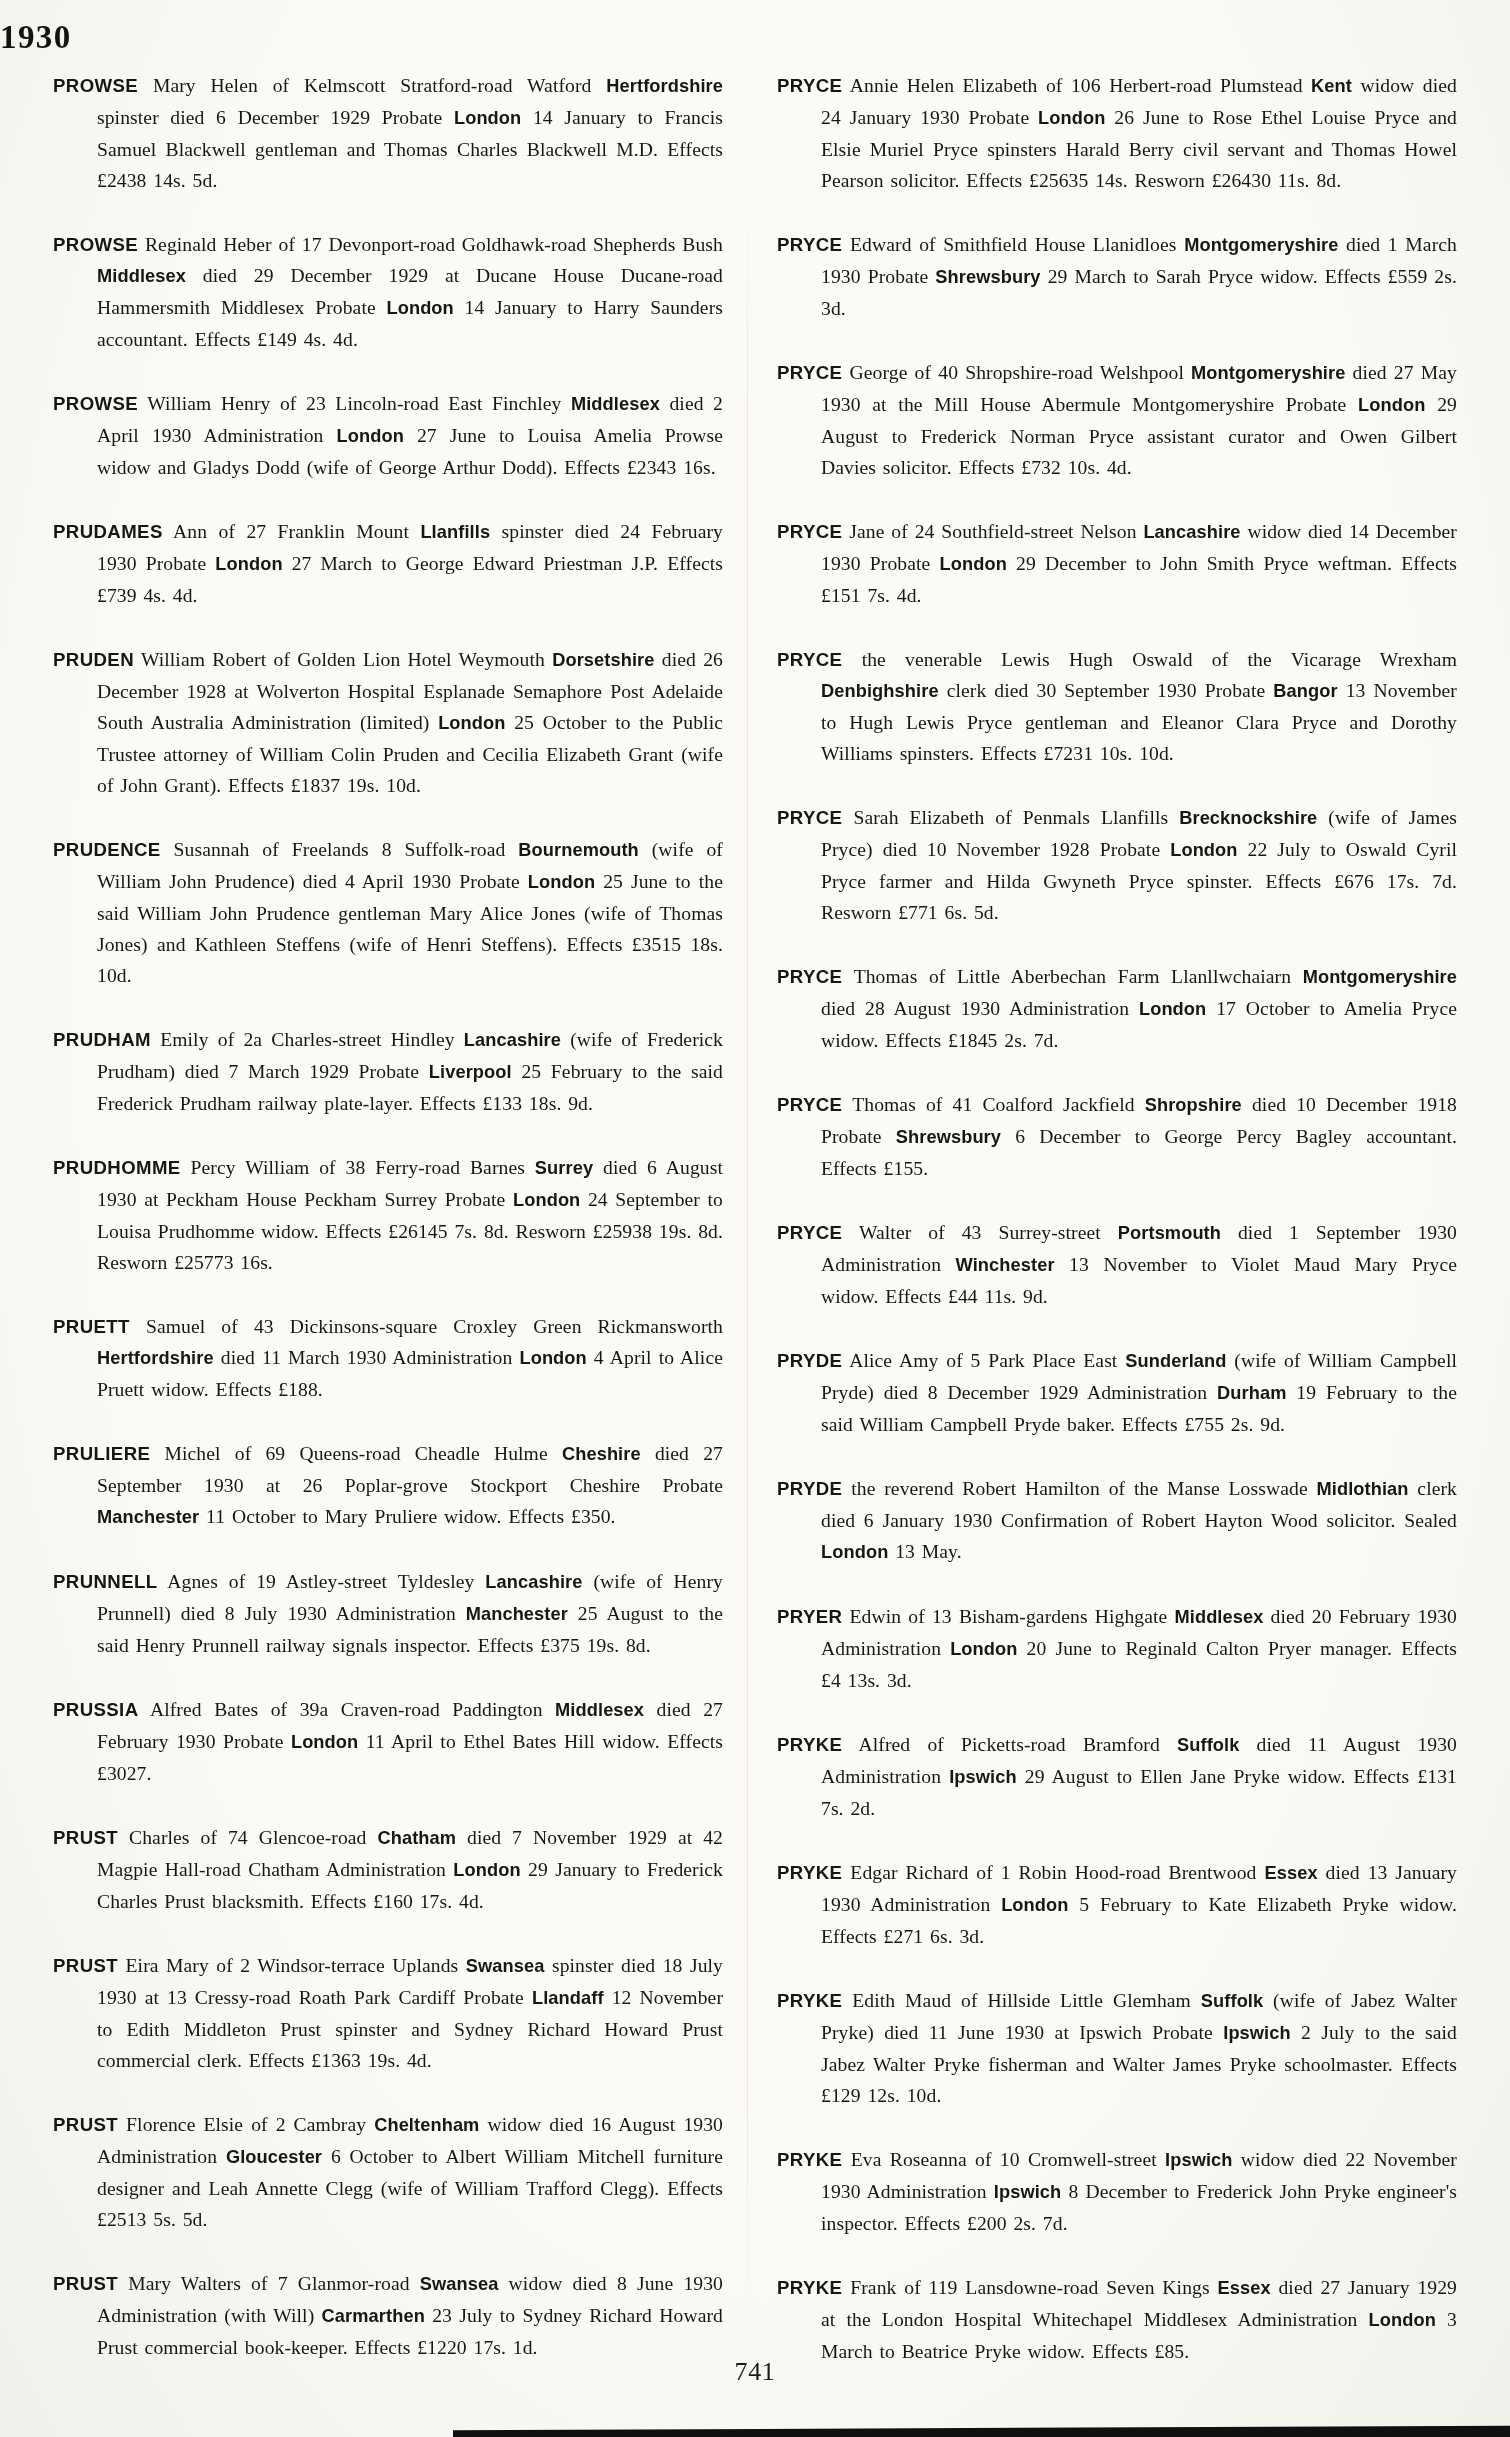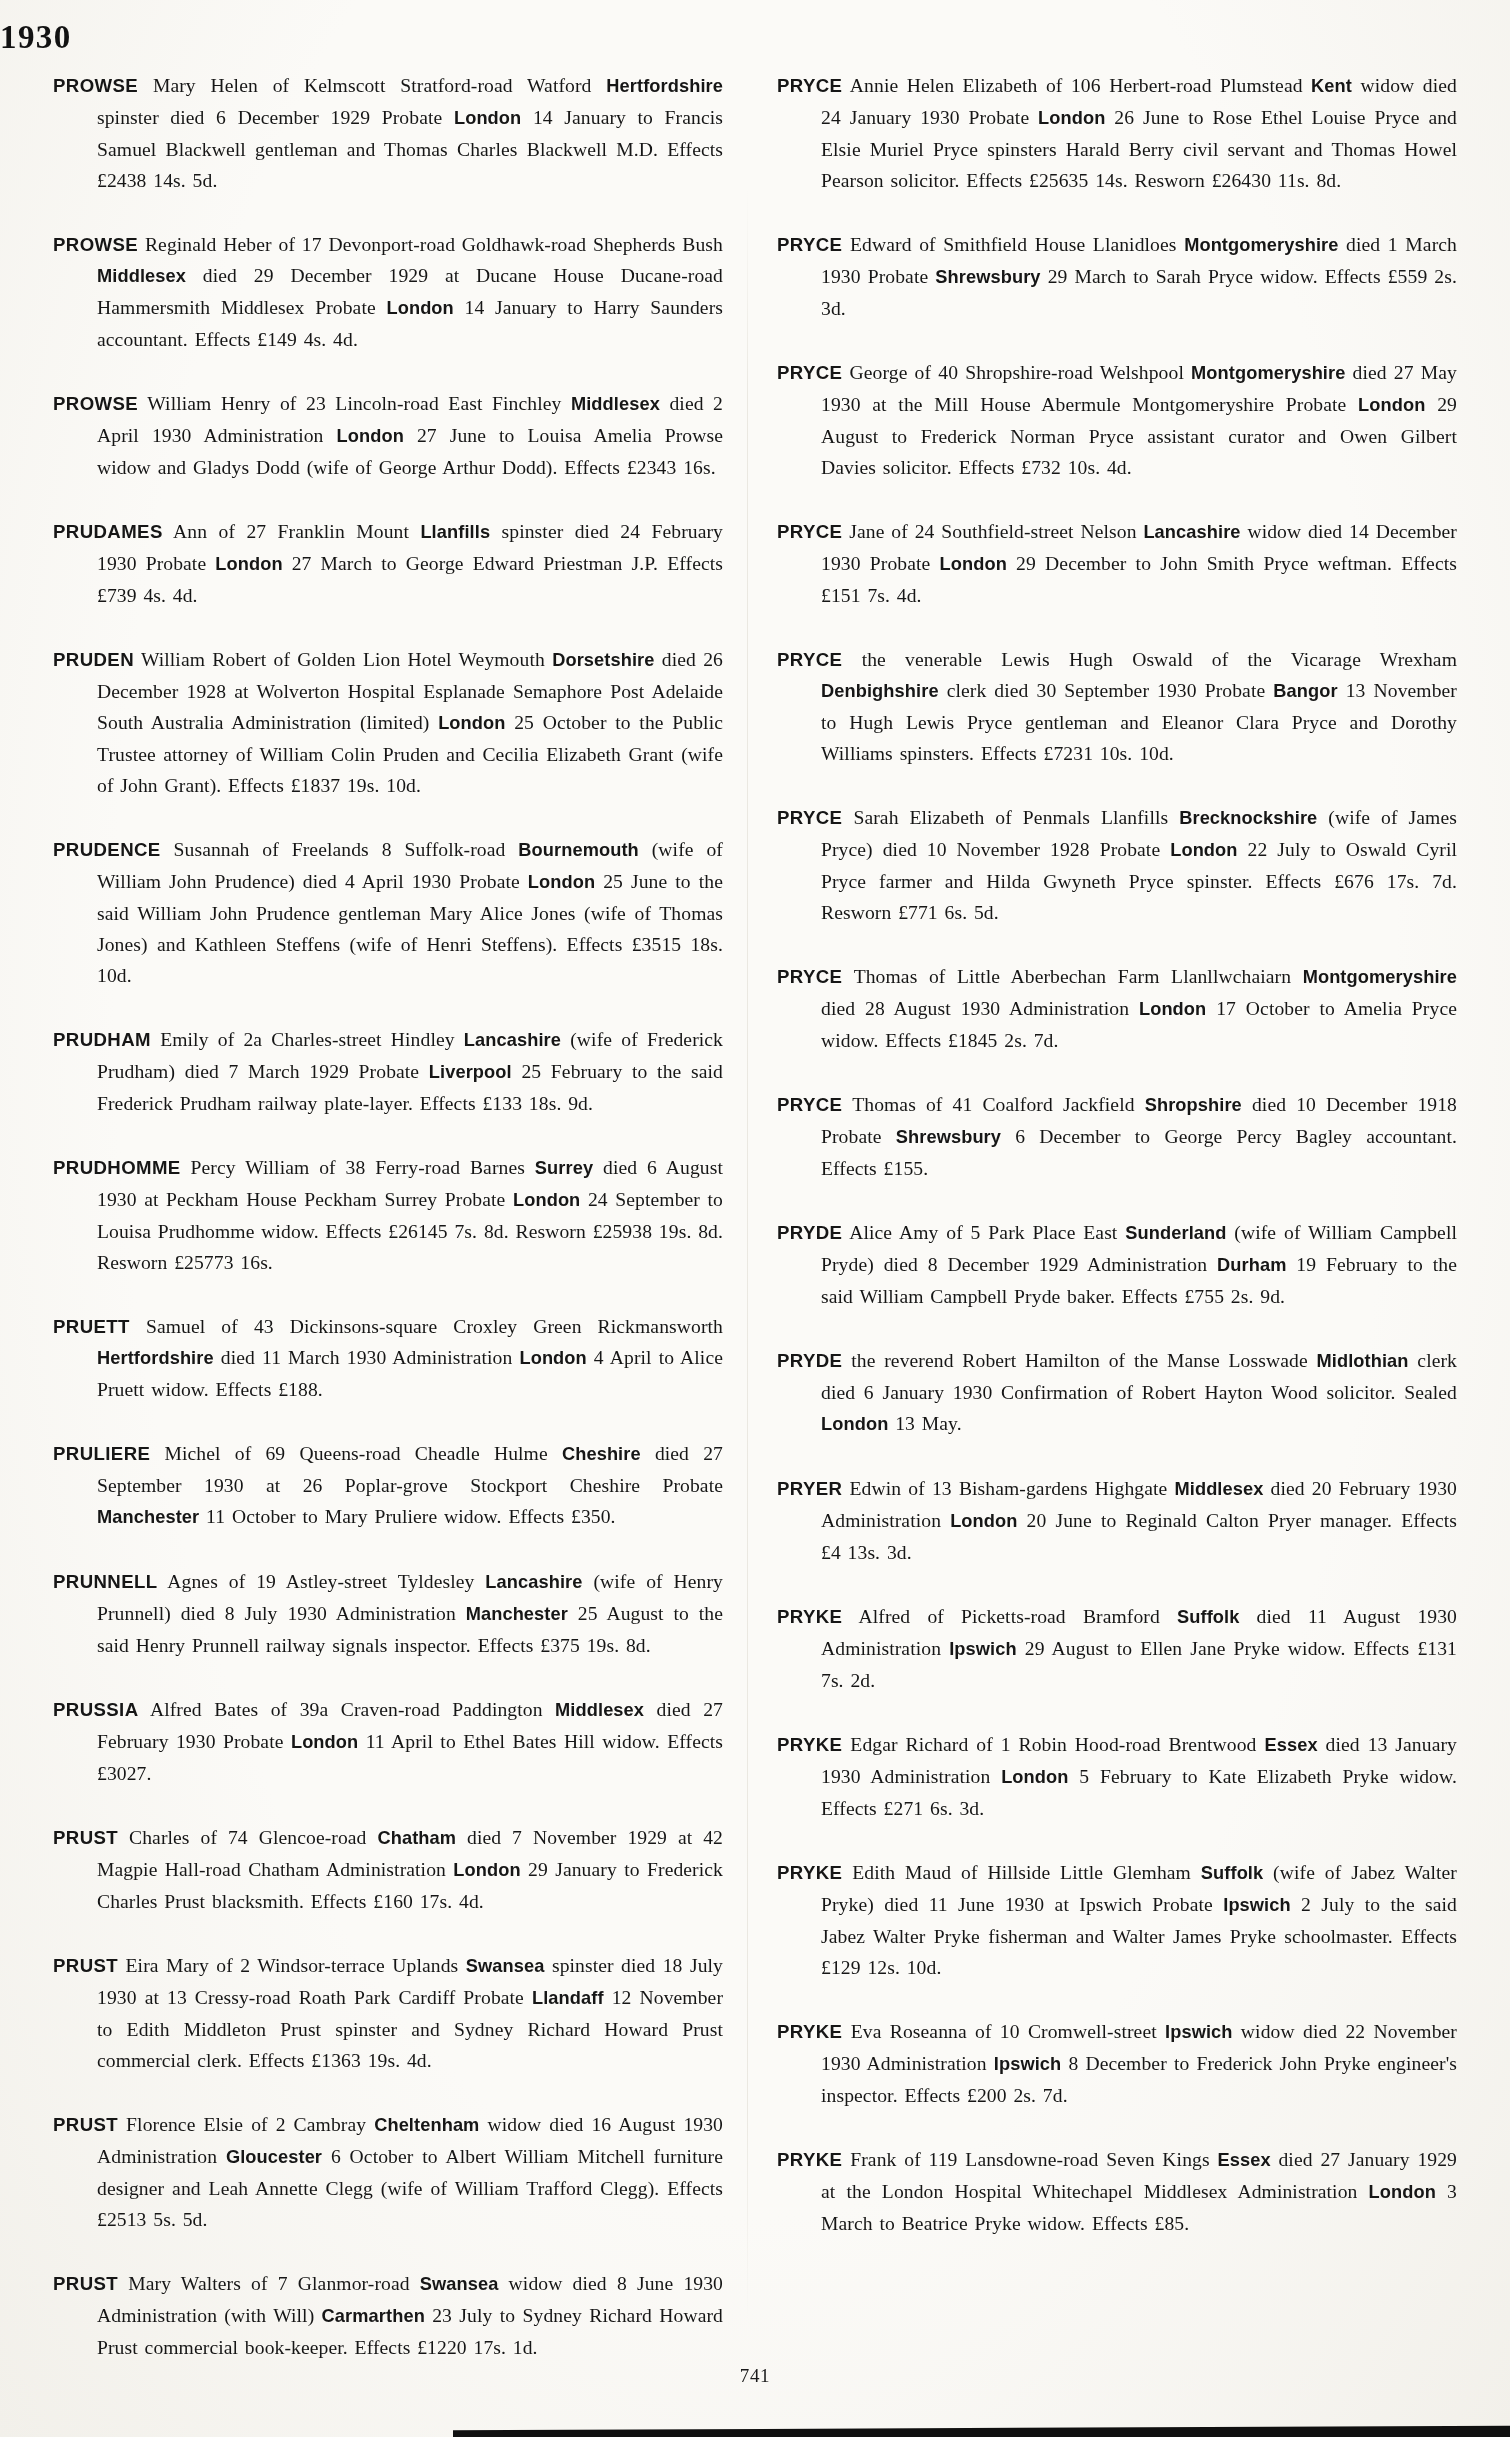--- a/index.html
+++ b/index.html
@@ -45,21 +45,21 @@
     letter-spacing:0.4px;
   }
   .bt{
     font-family:"Liberation Sans", sans-serif;
     font-weight:700;
     font-size:.93em;
     letter-spacing:0.1px;
   }
   .page-number{
     position:absolute;bottom:51px;left:0;right:0;
-    text-align:center;font-size:19px;letter-spacing:0.7px;color:#1a1a1a;
+    text-align:center;font-size:26px;letter-spacing:0.7px;color:#1a1a1a;
   }
   .scan-edge-bottom{
     position:absolute;bottom:-4.3px;left:30%;right:-7.1px;height:14.3px;
     background:#101010;transform:rotate(-.25deg);
   }
 </style>
 </head>
 <body>
 
 <div class="page">
@@ -85,20 +85,21 @@
     </div>
   <div class="col right">
       <p class="entry"><span class="surname">PRYCE</span><span class="txt"> Annie Helen Elizabeth of 106 Herbert-road Plumstead </span><span class="bt">Kent</span><span class="txt"> widow died 24 January 1930 Probate </span><span class="bt">London</span><span class="txt"> 26 June to Rose Ethel Louise Pryce and Elsie Muriel Pryce spinsters Harald Berry civil servant and Thomas Howel Pearson solicitor.  Effects £25635 14s.  Resworn £26430 11s. 8d.</span></p>
       <p class="entry"><span class="surname">PRYCE</span><span class="txt"> Edward of Smithfield House Llanidloes </span><span class="bt">Montgomeryshire</span><span class="txt"> died 1 March 1930 Probate </span><span class="bt">Shrewsbury</span><span class="txt"> 29 March to Sarah Pryce widow.  Effects £559 2s. 3d.</span></p>
       <p class="entry"><span class="surname">PRYCE</span><span class="txt"> George of 40 Shropshire-road Welshpool </span><span class="bt">Montgomeryshire</span><span class="txt"> died 27 May 1930 at the Mill House Abermule Montgomeryshire Probate </span><span class="bt">London</span><span class="txt"> 29 August to Frederick Norman Pryce assistant curator and Owen Gilbert Davies solicitor. Effects £732 10s. 4d.</span></p>
       <p class="entry"><span class="surname">PRYCE</span><span class="txt"> Jane of 24 Southfield-street Nelson </span><span class="bt">Lancashire</span><span class="txt"> widow died 14 December 1930 Probate </span><span class="bt">London</span><span class="txt"> 29 December to John Smith Pryce weftman.  Effects £151 7s. 4d.</span></p>
       <p class="entry"><span class="surname">PRYCE</span><span class="txt"> the venerable Lewis Hugh Oswald of the Vicarage Wrexham </span><span class="bt">Denbighshire</span><span class="txt"> clerk died 30 September 1930 Probate </span><span class="bt">Bangor</span><span class="txt"> 13 November to Hugh Lewis Pryce gentleman and Eleanor Clara Pryce and Dorothy Williams spinsters. Effects £7231 10s. 10d.</span></p>
       <p class="entry"><span class="surname">PRYCE</span><span class="txt"> Sarah Elizabeth of Penmals Llanfills </span><span class="bt">Brecknockshire</span><span class="txt"> (wife of James Pryce) died 10 November 1928 Probate </span><span class="bt">London</span><span class="txt"> 22 July to Oswald Cyril Pryce farmer and Hilda Gwyneth Pryce spinster.  Effects £676 17s. 7d. Resworn £771 6s. 5d.</span></p>
       <p class="entry"><span class="surname">PRYCE</span><span class="txt"> Thomas of Little Aberbechan Farm Llanllwchaiarn </span><span class="bt">Montgomeryshire</span><span class="txt"> died 28 August 1930 Administration </span><span class="bt">London</span><span class="txt"> 17 October to Amelia Pryce widow.  Effects £1845 2s. 7d.</span></p>
       <p class="entry"><span class="surname">PRYCE</span><span class="txt"> Thomas of 41 Coalford Jackfield </span><span class="bt">Shropshire</span><span class="txt"> died 10 December 1918 Probate </span><span class="bt">Shrewsbury</span><span class="txt"> 6 December to George Percy Bagley accountant.  Effects £155.</span></p>
+      <p class="entry"><span class="surname">PRYCE</span><span class="txt"> Walter of 43 Surrey-street </span><span class="bt">Portsmouth</span><span class="txt"> died 1 September 1930 Administration </span><span class="bt">Winchester</span><span class="txt"> 13 November to Violet Maud Mary Pryce widow.  Effects £44 11s. 9d.</span></p>
       <p class="entry"><span class="surname">PRYDE</span><span class="txt"> Alice Amy of 5 Park Place East </span><span class="bt">Sunderland</span><span class="txt"> (wife of William Campbell Pryde) died 8 December 1929 Administration </span><span class="bt">Durham</span><span class="txt"> 19 February to the said William Campbell Pryde baker.  Effects £755 2s. 9d.</span></p>
       <p class="entry"><span class="surname">PRYDE</span><span class="txt"> the reverend Robert Hamilton of the Manse Losswade </span><span class="bt">Midlothian</span><span class="txt"> clerk died 6 January 1930 Confirmation of Robert Hayton Wood solicitor.  Sealed </span><span class="bt">London</span><span class="txt"> 13 May.</span></p>
       <p class="entry"><span class="surname">PRYER</span><span class="txt"> Edwin of 13 Bisham-gardens Highgate </span><span class="bt">Middlesex</span><span class="txt"> died 20 February 1930 Administration </span><span class="bt">London</span><span class="txt"> 20 June to Reginald Calton Pryer manager.  Effects £4 13s. 3d.</span></p>
       <p class="entry"><span class="surname">PRYKE</span><span class="txt"> Alfred of Picketts-road Bramford </span><span class="bt">Suffolk</span><span class="txt"> died 11 August 1930 Administration </span><span class="bt">Ipswich</span><span class="txt"> 29 August to Ellen Jane Pryke widow.  Effects £131 7s. 2d.</span></p>
       <p class="entry"><span class="surname">PRYKE</span><span class="txt"> Edgar Richard of 1 Robin Hood-road Brentwood </span><span class="bt">Essex</span><span class="txt"> died 13 January 1930 Administration </span><span class="bt">London</span><span class="txt"> 5 February to Kate Elizabeth Pryke widow.  Effects £271 6s. 3d.</span></p>
       <p class="entry"><span class="surname">PRYKE</span><span class="txt"> Edith Maud of Hillside Little Glemham </span><span class="bt">Suffolk</span><span class="txt"> (wife of Jabez Walter Pryke) died 11 June 1930 at Ipswich Probate </span><span class="bt">Ipswich</span><span class="txt"> 2 July to the said Jabez Walter Pryke fisherman and Walter James Pryke schoolmaster. Effects £129 12s. 10d.</span></p>
       <p class="entry"><span class="surname">PRYKE</span><span class="txt"> Eva Roseanna of 10 Cromwell-street </span><span class="bt">Ipswich</span><span class="txt"> widow died 22 November 1930 Administration </span><span class="bt">Ipswich</span><span class="txt"> 8 December to Frederick John Pryke engineer's inspector. Effects £200 2s. 7d.</span></p>
       <p class="entry"><span class="surname">PRYKE</span><span class="txt"> Frank of 119 Lansdowne-road Seven Kings </span><span class="bt">Essex</span><span class="txt"> died 27 January 1929 at the London Hospital Whitechapel Middlesex Administration </span><span class="bt">London</span><span class="txt"> 3 March to Beatrice Pryke widow. Effects £85.</span></p>
     </div>
   <div class="page-number">741</div>

